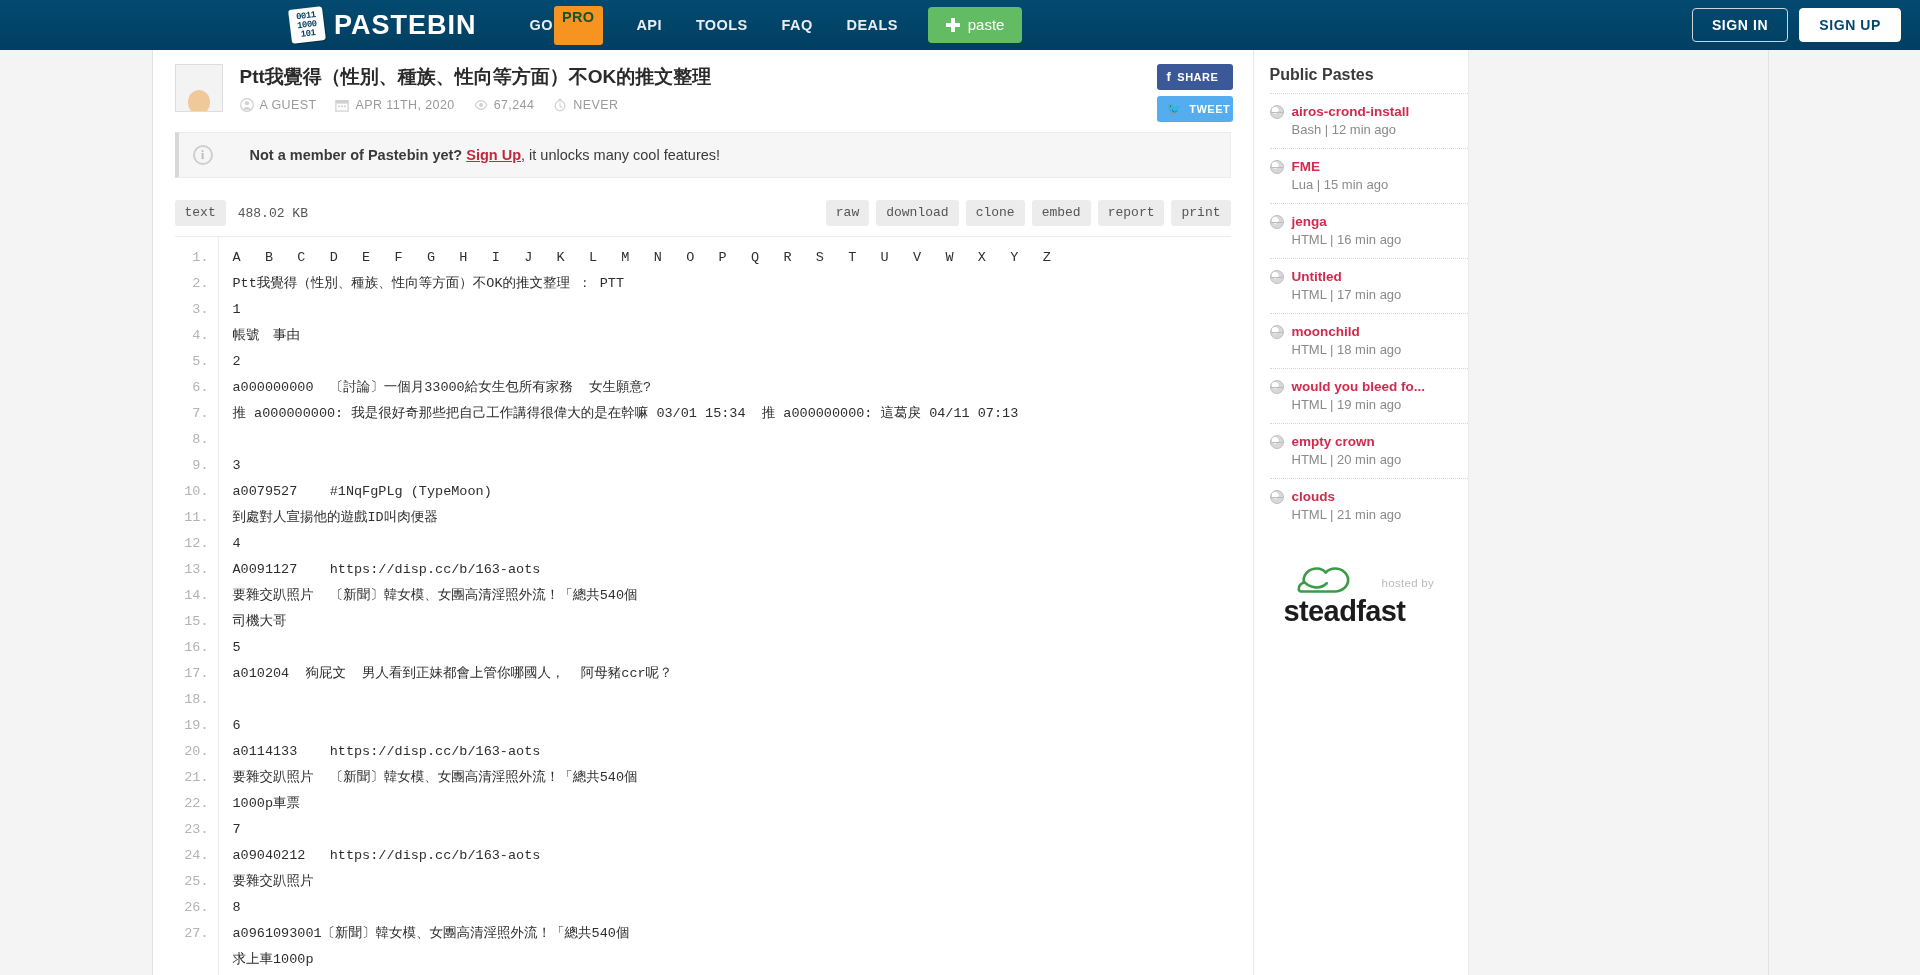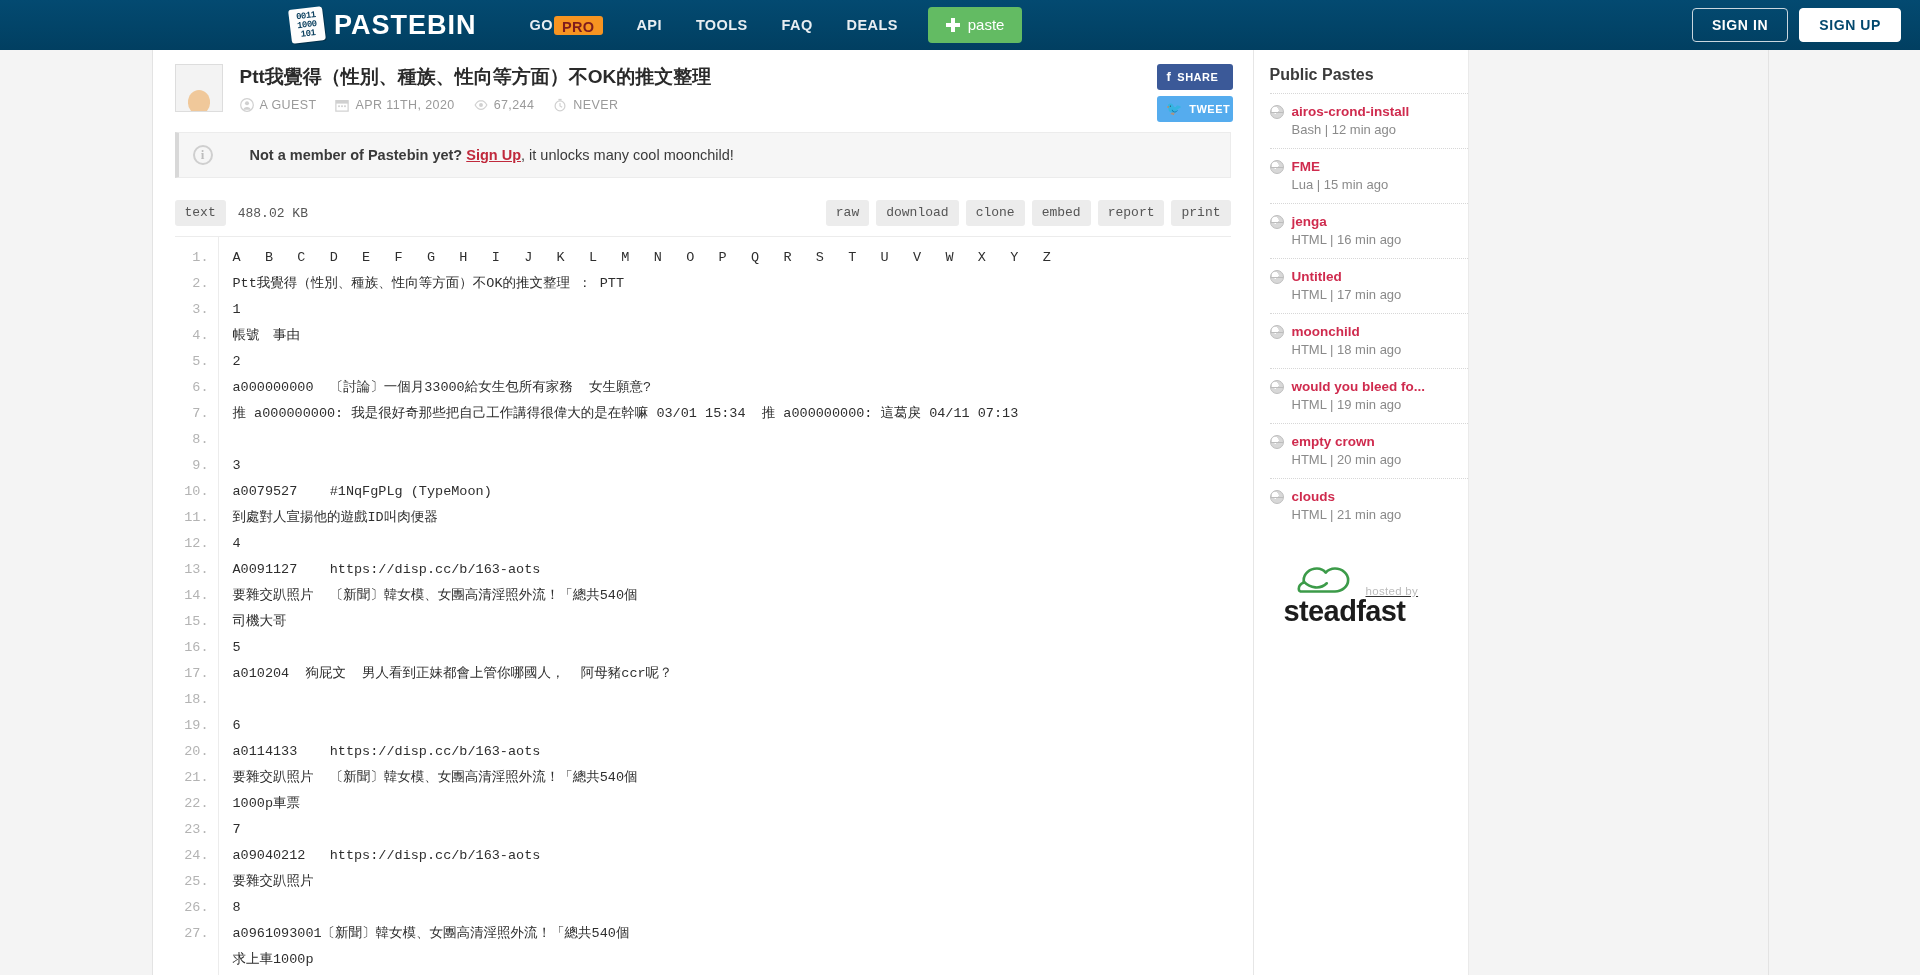--- a/index.html
+++ b/index.html
@@ -44,22 +44,22 @@
     display: flex; align-items: center; gap: 0; margin-left: 36px;
   }
   .nav a {
     color: #e8eef2; text-decoration: none;
     font-size: 14.5px; font-weight: bold; letter-spacing: .4px;
     padding: 0 17px; line-height: 50px;
   }
   .gopro { display: flex; align-items: center; gap: 1px; padding: 0 17px; }
   .gopro .go { color:#e8eef2; font-size:14.5px; font-weight:bold; letter-spacing:.4px;}
   .gopro .pro {
-    background: #f79421; color: #7f1d1d; font-weight: bold; font-size: 14.5px;
-    padding: 3px 8px 0; border-radius: 3px; letter-spacing: .4px;
+    background: #f79421; color: #14532d; font-weight: bold; font-size: 14.5px;
+    padding: 3px 8px 20px; border-radius: 3px; letter-spacing: .4px;
   }
   .paste-btn {
     background: #63bb63; color: #fff; border: none; border-radius: 4px;
     font-size: 15px; padding: 9px 18px 10px; margin-left: 13px;
     display: flex; align-items: center; gap: 8px; cursor: pointer;
     font-family: "Liberation Sans", sans-serif;
   }
   .plus {
     display:inline-block; position: relative; width: 14px; height: 14px;
   }
@@ -172,21 +172,21 @@
   .side-item { display:flex; gap:8px; padding: 8px 0 9px; }
   .globe {
     width:14px;height:14px;border-radius:50%;border:1px solid #bdbdbd;flex:none;margin-top:3px;
     background: radial-gradient(circle at 35% 35%, #fff 0 30%, #d8d8d8 31% 100%);
     position:relative;
   }
   .globe:after{content:"";position:absolute;left:0;top:6px;width:12px;height:1px;background:#bdbdbd;}
   .side-name { color:#cf2b4e; font-size:13.5px; font-weight:bold; line-height:16px; }
   .side-sub { color:#8a8a8a; font-size:13px; line-height:18px; }
   .host { margin: 30px 0 0 14px; }
-  .host .row { display:flex; align-items:flex-end; gap:8px;text-decoration:underline;}
+  .host .row { display:flex; align-items:center; gap:24px;}
   .cloud {
     width:74px;height:34px;position:relative;
   }
   .hosted { color:#bbb; font-size:11.5px; margin-top:5px; letter-spacing:.3px;}
   .steadfast { font-size:29px; font-weight:bold; color:#1c1c1c; letter-spacing:-.6px; margin-top:-2px;}
 </style>
 </head>
 <body>
 
 <div class="topbar">
@@ -276,21 +276,21 @@
           <span class="g">🐦</span>
           <span>TWEET</span>
         </div>
       </div>
     </div>
 
     <div class="notice">
       <span class="info-ico">i</span>
       <span>
         <b>Not a member of Pastebin yet?</b>
-        <a href="#">Sign Up</a><span>, it unlocks many cool moonchild!</span>
+        <a href="#">Sign Up</a><span>, it unlocks many cool features!</span>
       </span>
     </div>
 
     <div class="toolbar">
       <span class="pill">text</span>
       <span class="size">488.02 KB</span>
       <div class="tools">
         <span class="pill">raw</span>
         <span class="pill">download</span>
         <span class="pill">clone</span>

